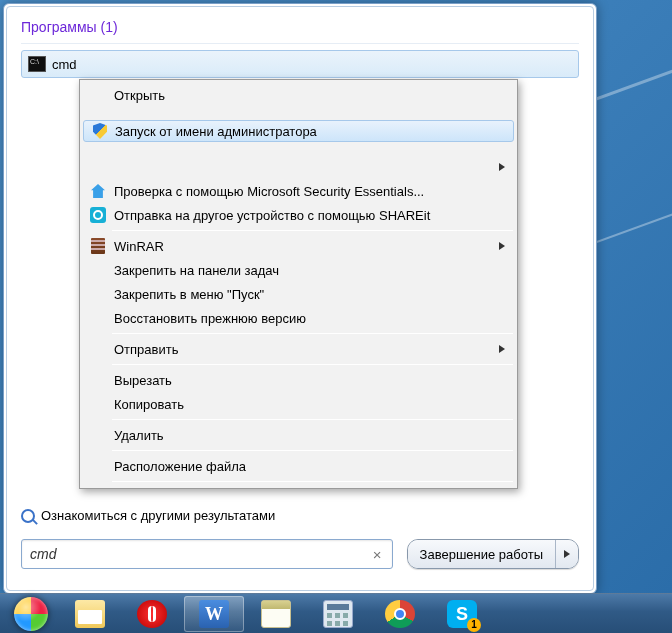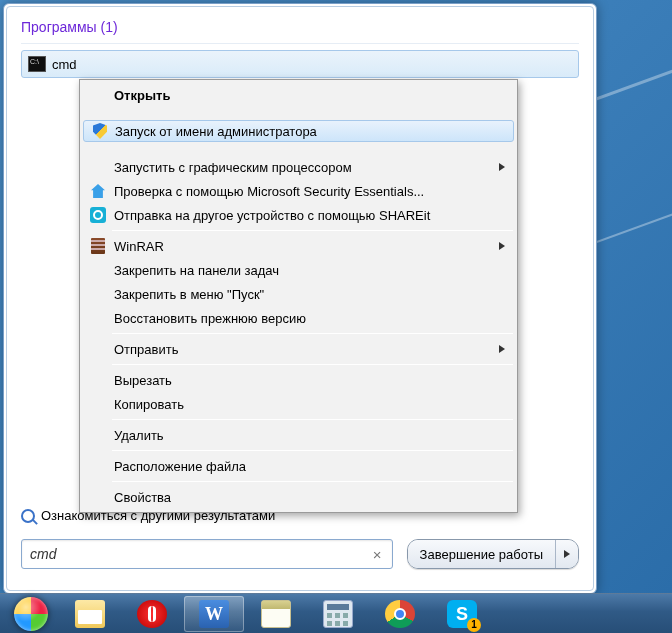--- a/index.html
+++ b/index.html
@@ -27,21 +27,21 @@
 
 .shutdown { display: flex; height: 30px; border: 1px solid #8898ab; border-radius: 11px; overflow: hidden; box-shadow: 0 1px 1px rgba(0,0,0,.15); }
 .shutdown-main { background: linear-gradient(#f7f9fc,#e2e8f0); padding: 0 12px; display: flex; align-items: center; font-size: 13px; border-right: 1px solid #a9b6c7; }
 .shutdown-arrow { width: 22px; background: linear-gradient(#f7f9fc,#e2e8f0); display: flex; align-items: center; justify-content: center; }
 .tri-right { width: 0; height: 0; border-top: 4px solid transparent; border-bottom: 4px solid transparent; border-left: 6px solid #333; }
 
 
 .ctx { position: absolute; left: 79px; top: 79px; width: 439px; background: #f2f2f2; border: 1px solid #9a9a9a; box-shadow: 2px 3px 8px rgba(0,0,0,.35); padding: 3px 2px; z-index: 50; }
 .ctx-row { display: flex; align-items: center; height: 24px; padding: 0 24px 0 32px; font-size: 13px; position: relative; }
 .ctx-row.hover { background: linear-gradient(#e8f2fc,#cde5fa); border: 1px solid #a6c8ea; border-radius: 3px; margin: 13px 1px; padding: 0 23px 0 31px; height: 22px; }
-.ctx-row.bold { font-weight: 700; }
+.ctx-row.bold { font-weight: 400; }
 .ctx-sep { height: 1px; margin: 3px 2px 3px 30px; background: #d8d8d8; border-bottom: 1px solid #fff; }
 .ctx-sub { position: absolute; right: 10px; width: 0; height: 0; border-top: 4px solid transparent; border-bottom: 4px solid transparent; border-left: 6px solid #333; }
 .ctx-ico { position: absolute; left: 7px; width: 18px; height: 18px; display: flex; align-items: center; justify-content: center; }
 .ico-shield { width: 14px; height: 16px; background: linear-gradient(135deg,#2b79d8 50%,#f8ca35 50%); clip-path: polygon(50% 0,100% 15%,100% 55%,50% 100%,0 55%,0 15%); border-radius: 1px; }
 .ico-house { width: 14px; height: 14px; background: #3aa0e8; clip-path: polygon(50% 0,100% 45%,85% 45%,85% 100%,15% 100%,15% 45%,0 45%); }
 .ico-shareit { width: 16px; height: 16px; background: #17b0d6; border-radius: 3px; position: relative; }
 .ico-shareit::after { content: ""; position: absolute; left: 3px; top: 3px; width: 10px; height: 10px; border: 2px solid #fff; border-radius: 50%; box-sizing: border-box; }
 .ico-rar { width: 14px; height: 16px; background: linear-gradient(#8a4a2a,#6a3618); border-radius: 1px; position: relative; }
 .ico-rar::before { content: ""; position: absolute; top: 2px; left: 0; width: 14px; height: 2px; background: #caa; box-shadow: 0 4px 0 #caa, 0 8px 0 #caa; }
 
@@ -113,21 +113,20 @@
   <div class="ctx-row bold">
       <span>Открыть</span>
     </div>
   <div class="ctx-row hover">
     <span class="ctx-ico">
         <span class="ico-shield"></span>
       </span>
     <span>Запуск от имени администратора</span>
   </div>
   <div class="ctx-row">
-      <span>Запустить с графическим процессором</span>
       <span class="ctx-sub"></span>
     </div>
   <div class="ctx-row">
     <span class="ctx-ico">
         <span class="ico-house"></span>
       </span>
     <span>Проверка с помощью Microsoft Security Essentials...</span>
   </div>
   <div class="ctx-row">
     <span class="ctx-ico">
@@ -166,23 +165,20 @@
     </div>
   <div class="ctx-sep"></div>
   <div class="ctx-row">
       <span>Удалить</span>
     </div>
   <div class="ctx-sep"></div>
   <div class="ctx-row">
       <span>Расположение файла</span>
     </div>
   <div class="ctx-sep"></div>
-  <div class="ctx-row">
-      <span>Свойства</span>
-    </div>
 </div>
 
 <div class="taskbar">
   <div class="orb">
       <div class="orb-in"></div>
     </div>
   <div class="tbtn">
       <div class="tico i-explorer"></div>
     </div>
   <div class="tbtn">

